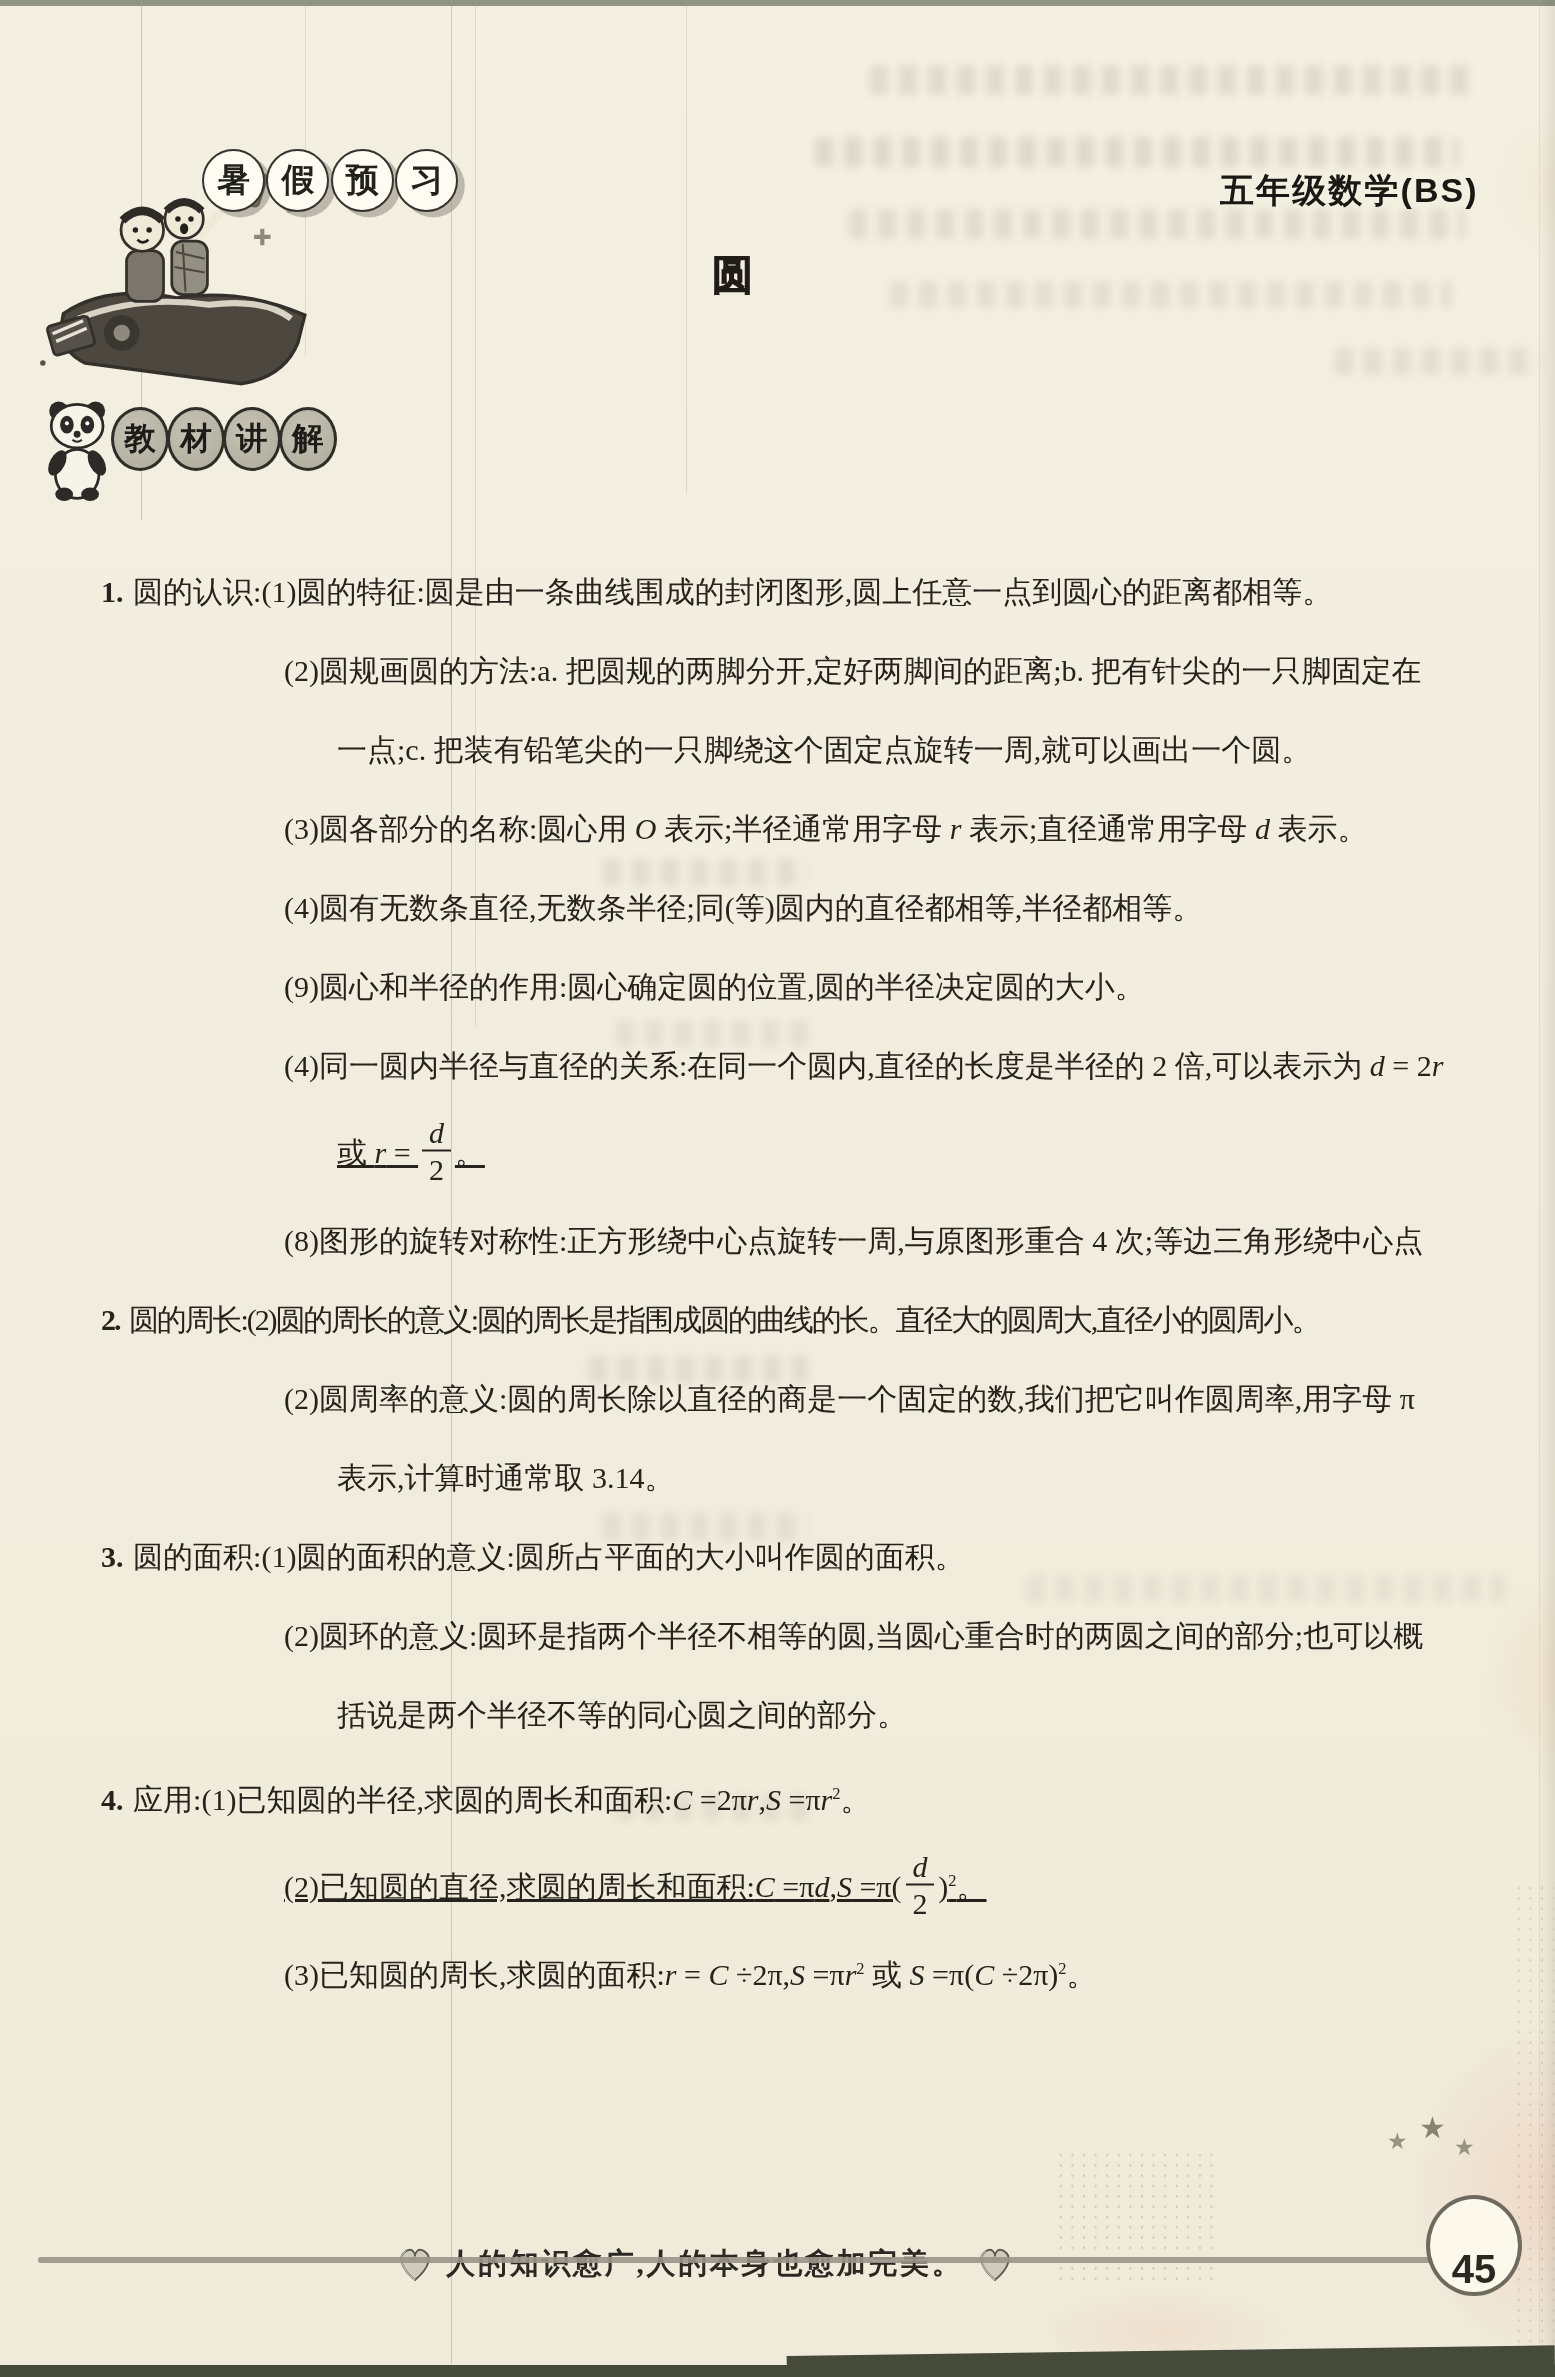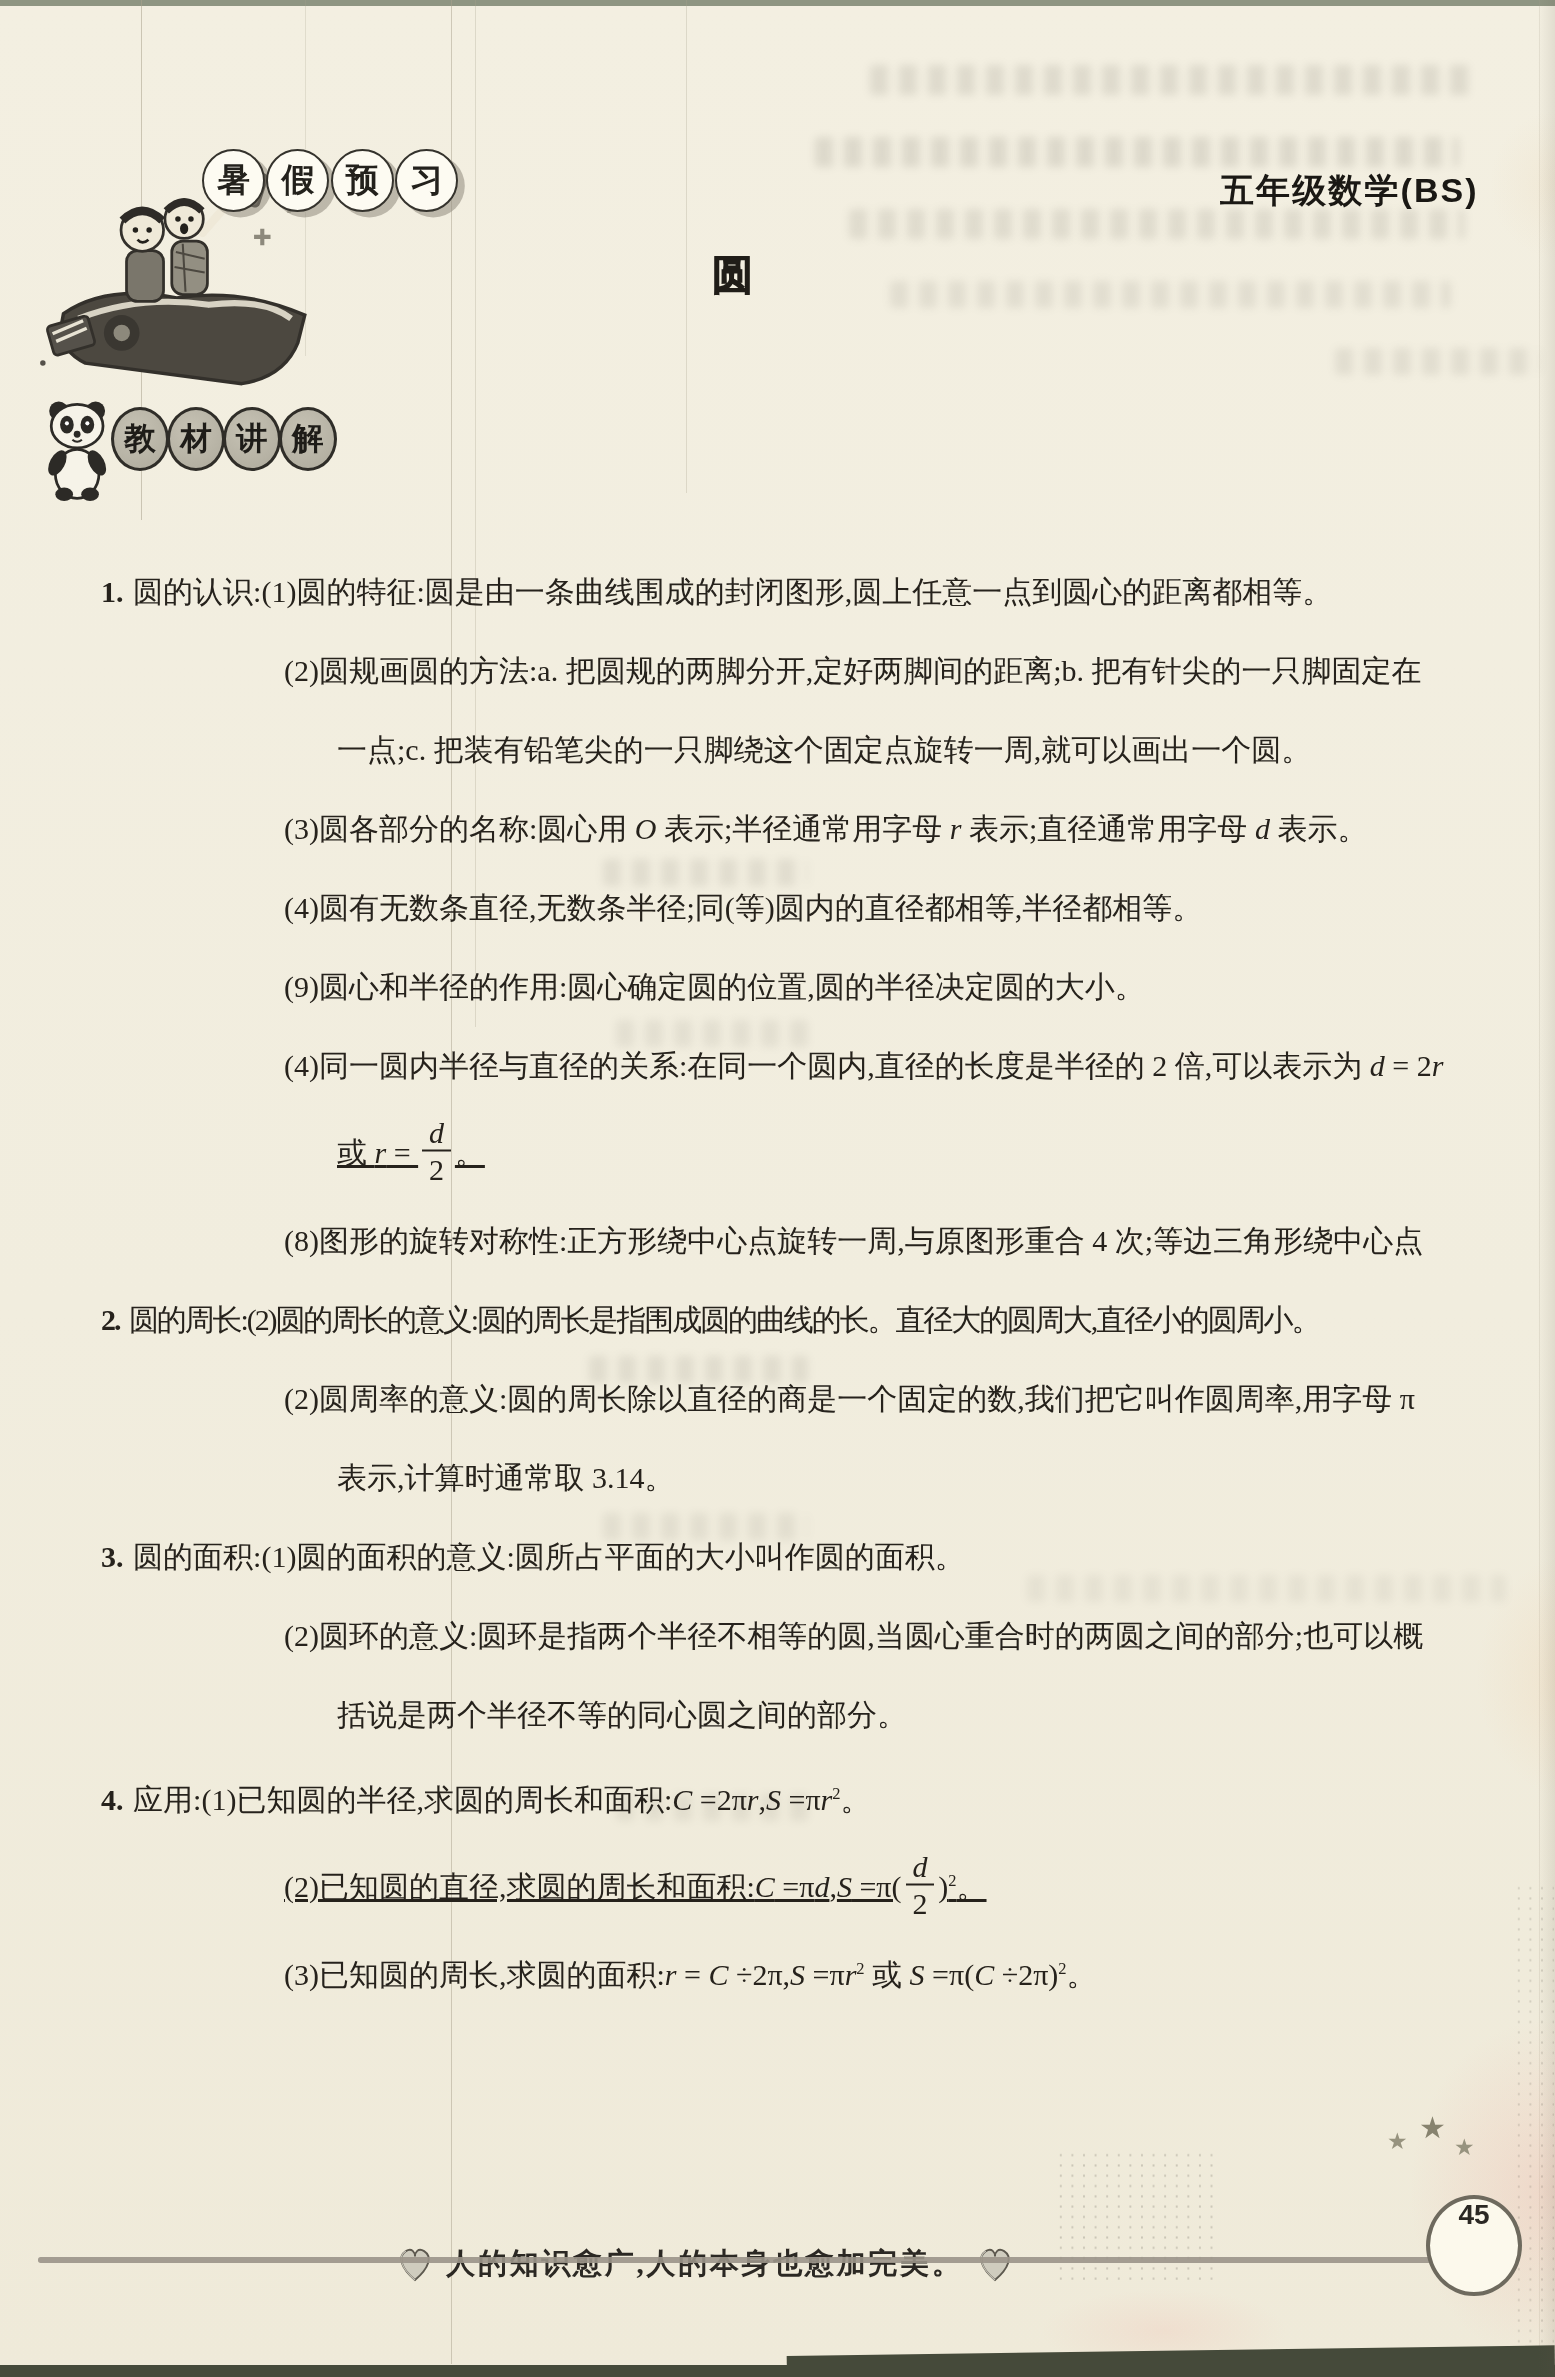--- a/index.html
+++ b/index.html
@@ -56,22 +56,22 @@
   .frac{display:inline-flex;flex-direction:column;align-items:center;vertical-align:middle;
         margin:0 4.1px;transform:translateY(-5.5px);}
   .frac .fn{display:block;border-bottom:2.1px solid #26221c;padding:0 6.8px 1.4px;line-height:1.05;}
   .frac .fd{display:block;padding-top:1.4px;line-height:1.05;}
   
   .footer-row{position:absolute;left:396px;top:2204px;display:flex;align-items:center;gap:12.3px;margin-top:40px;}
   .fquote{font-size:29px;letter-spacing:2.7px;font-weight:600;color:#2b2823;}
   .divider{position:absolute;left:38px;top:2257px;width:1416px;height:5.5px;background:#9a9488;
            border-radius:2.7px;opacity:.9;}
   .pagenum{position:absolute;left:1426px;top:2195px;width:88px;height:93px;border-radius:50%;
-           border:4.8px solid #6e6a5e;background:#fcf9ec;display:flex;align-items:flex-start;justify-content:center;
-           font-family:"Liberation Sans","DejaVu Sans",sans-serif;font-weight:900;font-size:28px;color:#2b2823;
+           border:4.8px solid #6e6a5e;background:#fcf9ec;display:flex;align-items:flex-end;justify-content:center;
+           font-family:"Liberation Sans","DejaVu Sans",sans-serif;font-weight:900;font-size:40px;color:#2b2823;
            z-index:3;}
   .star{position:absolute;color:#97937f;font-family:"DejaVu Sans",sans-serif;z-index:2;}
 </style>
 </head>
 <body>
 
 <div class="page">
 
   <div class="edge-top"></div>
   <div class="fold" style="left:141px;top:0;height:520px;opacity:.55"></div>

